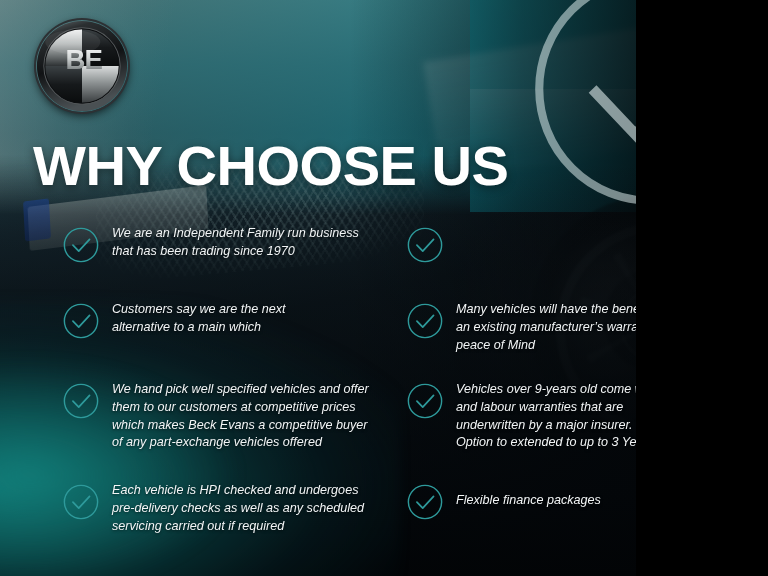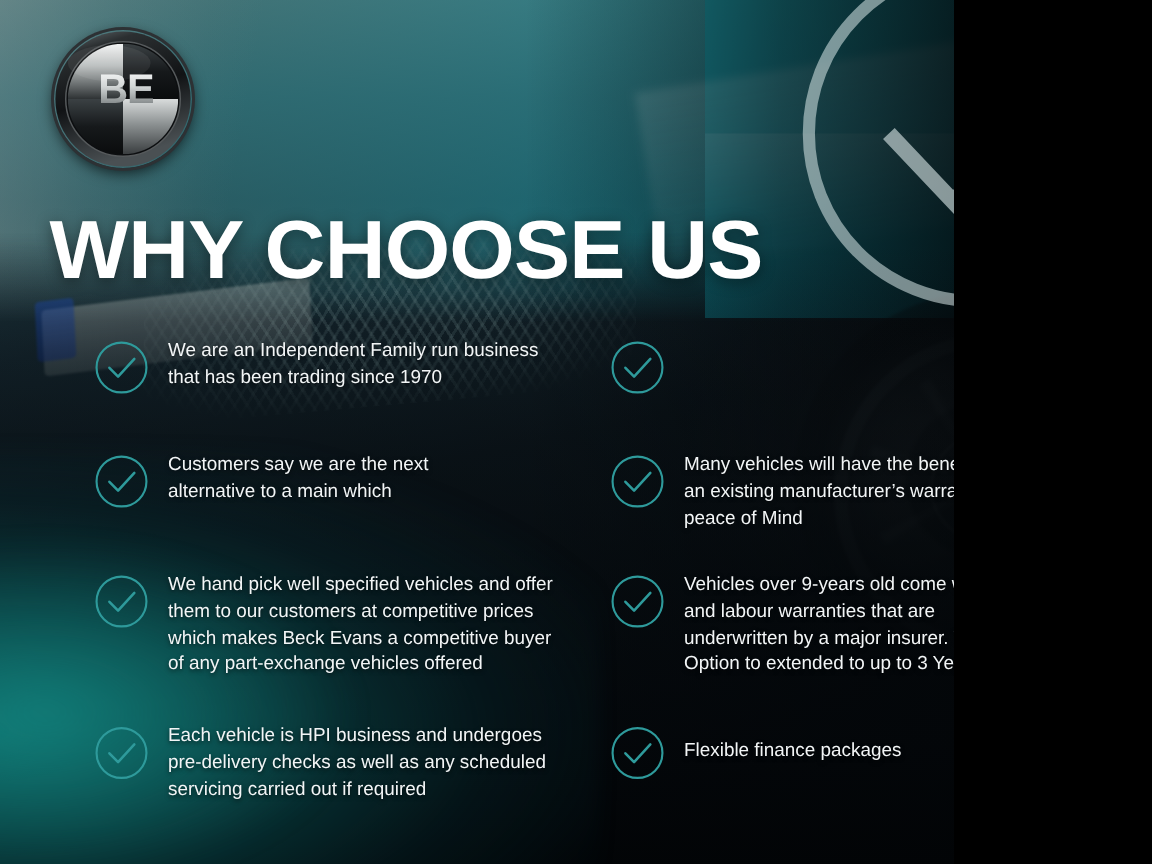--- a/index.html
+++ b/index.html
@@ -180,20 +180,21 @@
   
   .col { position: absolute; width: 330px; }
   .col-left  { left: 62px;  top: 224px; }
   .col-right { left: 406px; top: 224px; }
 
   .feature {
     position: absolute;
     display: flex;
     align-items: flex-start;
     gap: 12px;
+    font-style: italic;
   }
   .tick {
     flex: 0 0 auto;
     width: 38px; height: 38px;
     margin-top: 2px;
   }
   .feature-text {
     color: #f2f5f6;
     font-size: 12.6px;
     line-height: 17.8px;
@@ -310,21 +311,21 @@
 them to our customers at competitive prices
 which makes Beck Evans a competitive buyer
 of any part-exchange vehicles offered</div>
     </div>
 
     <div class="feature" style="top:257px">
       <svg class="tick" viewBox="0 0 40 40">
         <circle cx="20" cy="20" r="17.5" fill="none" stroke="#2e9a9b" stroke-width="1.5"></circle>
         <path d="M11.5 20.2 L17.6 26.4 L29 14" fill="none" stroke="#2e9a9b" stroke-width="1.8" stroke-linecap="round" stroke-linejoin="round"></path>
       </svg>
-      <div class="feature-text">Each vehicle is HPI business and undergoes
+      <div class="feature-text">Each vehicle is HPI checked and undergoes
 pre-delivery checks as well as any scheduled
 servicing carried out if required</div>
     </div>
   </div>
 
   <div class="col col-right">
 
     <div class="feature" style="top:0px">
       <svg class="tick" viewBox="0 0 40 40">
         <circle cx="20" cy="20" r="17.5" fill="none" stroke="#2e9a9b" stroke-width="1.5"></circle>

